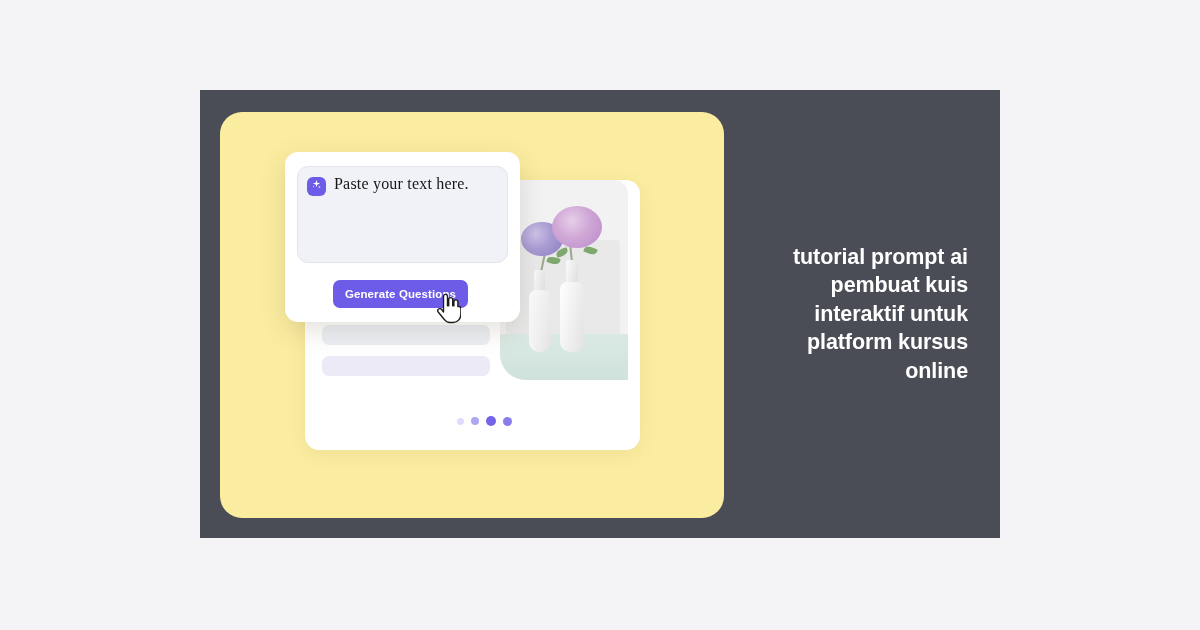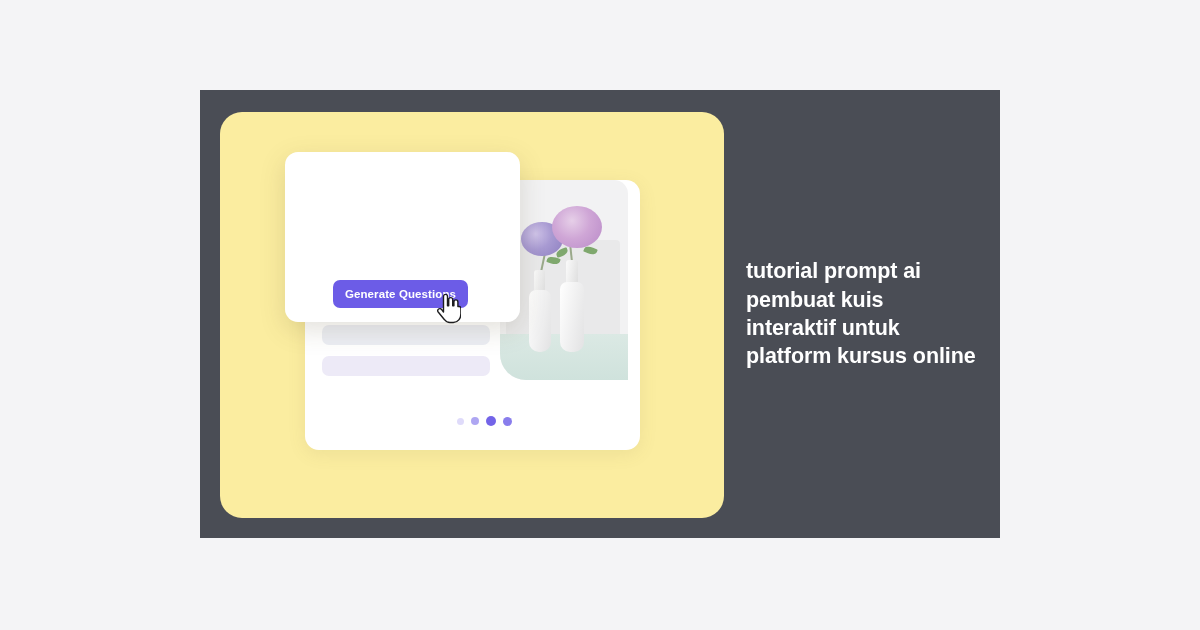--- a/index.html
+++ b/index.html
@@ -144,21 +144,22 @@
 
   
   #title-area{
     position:absolute; left:546px; top:0; width:254px; height:448px;
     display:flex; align-items:center;
   }
   #page-title{
     color:#ffffff;
     font-size:21.5px; font-weight:bold;
     line-height:1.32; letter-spacing:-.1px;
-    padding-right:24px;
+    padding-right:32px;
+    text-align:right;
   }
 </style>
 </head>
 <body>
 
 <div id="card-frame">
 
   <div id="illustration-panel">
 
     <div id="results-card">
@@ -186,20 +187,30 @@
         <div class="leaf" id="leaf-3"></div>
         <div class="vase-neck" id="vase-left-neck"></div>
         <div class="vase-neck" id="vase-right-neck"></div>
         <div class="vase" id="vase-left"></div>
         <div class="vase" id="vase-right"></div>
       </div>
     </div>
 
     <div id="prompt-card">
 
+      <div id="prompt-textarea">
+        <div id="sparkle-icon">
+          <svg width="11" height="11" viewBox="0 0 24 24" aria-hidden="true">
+            <path fill="#ffffff" d="M12 2l1.9 6.1L20 10l-6.1 1.9L12 18l-1.9-6.1L4 10l6.1-1.9L12 2z"></path>
+            <circle fill="#ffffff" cx="18.5" cy="17.5" r="1.8"></circle>
+            <circle fill="#ffffff" cx="5.5" cy="16.5" r="1.2"></circle>
+          </svg>
+        </div>
+        <div id="prompt-placeholder">Paste your text here.</div>
+      </div>
 
       <button id="generate-button">Generate Questions</button>
 
       <svg id="pointer-cursor" viewBox="0 0 26 30">
         <path d="M8.5 2.5c0-1.2.9-2.1 2-2.1s2 .9 2 2.1v9.2h1.2V5.6c0-1.1.9-2 2-2s2 .9 2 2v6.1h1.2V7.9
                  c0-1.1.9-2 2-2s2 .9 2 2v4.6h1.1c1.1 0 1.9.8 1.9 1.9v5.3c0 4.7-3 8.8-7.6 8.8h-3.4
                  c-2.3 0-4.1-1-5.4-2.8L3.2 18c-.7-1-.5-2.3.4-3 .9-.7 2.2-.5 2.9.4l2 2.6V2.5z" fill="#ffffff" stroke="#1d1d1f" stroke-width="1.4" stroke-linejoin="round"></path>
       </svg>
     </div>
   </div>

